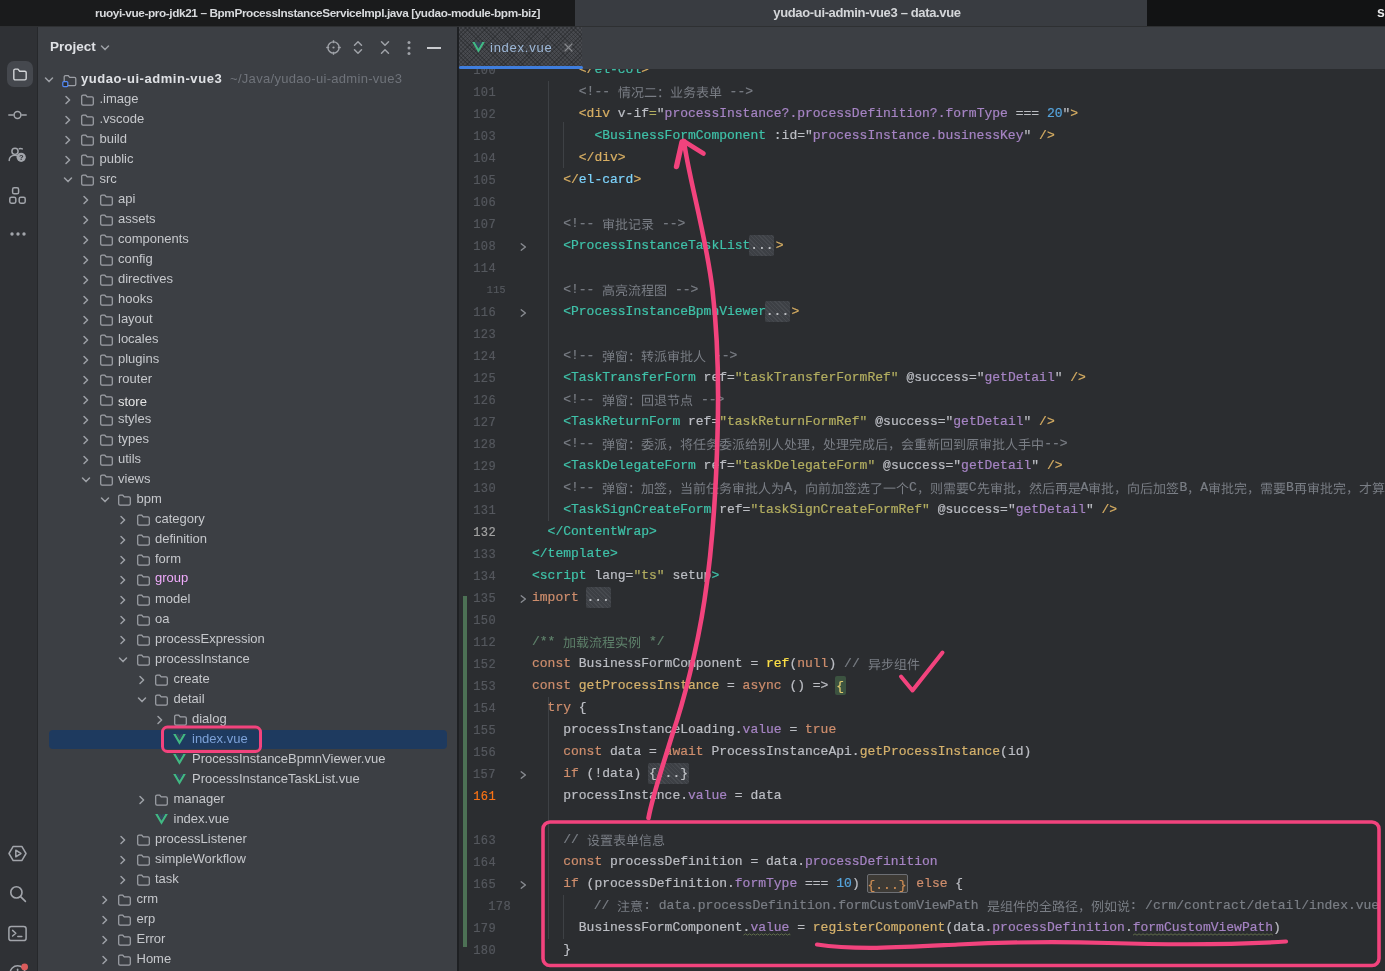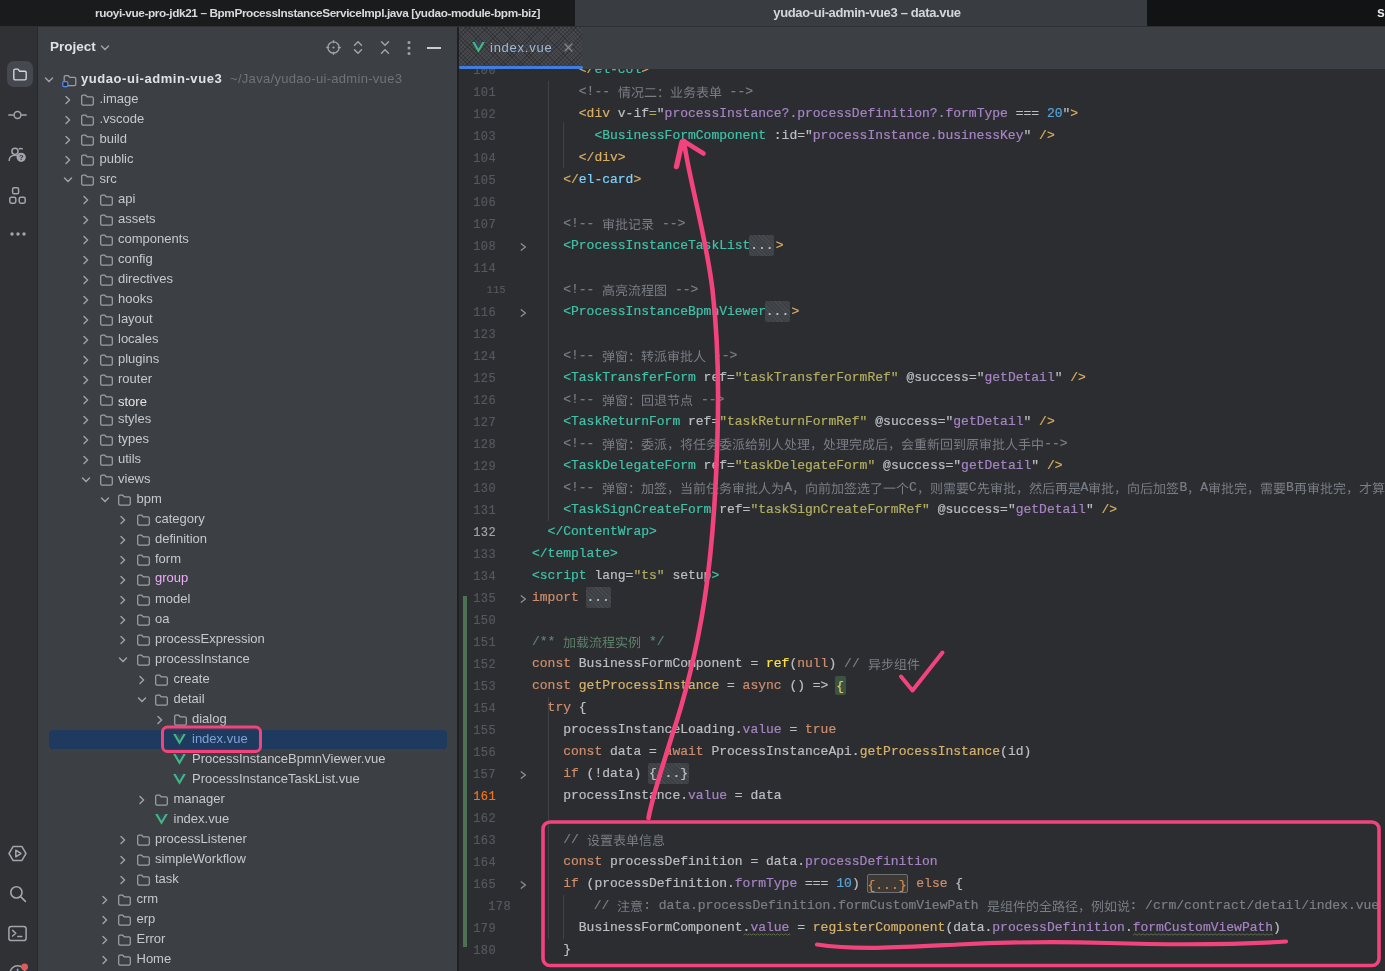--- a/index.html
+++ b/index.html
@@ -907,21 +907,21 @@
       <svg style="position:absolute;left:59px;top:6.5px" width="10" height="10" viewBox="0 0 10 10">
         <path d="M3.2 1.8 L7.4 5 L3.2 8.2" stroke="#898C92" stroke-width="1.4" fill="none" stroke-linecap="round" stroke-linejoin="round"></path>
       </svg>
       <span style="position:absolute;left:73.0px;top:0;color:#CF8E6D;white-space:pre">import </span>
       <span style="position:absolute;left:126.6px;top:0;width:25px;height:21px;background:#3D4045 repeating-linear-gradient(45deg,rgba(120,124,130,0.16) 0 1px,transparent 1px 3px);border-radius:2px;color:#BFC1C5;text-align:center;white-space:pre">...</span>
     </div>
 <div style="position:absolute;left:0;top:540px;width:926px;height:22px;line-height:22px">
       <span style="position:absolute;left:14px;top:1px;width:23px;text-align:right;color:#55585E;font-size:12px;letter-spacing:0.4px">150</span>
     </div>
 <div style="position:absolute;left:0;top:562px;width:926px;height:22px;line-height:22px">
-      <span style="position:absolute;left:14px;top:1px;width:23px;text-align:right;color:#55585E;font-size:12px;letter-spacing:0.4px">151</span>
+      <span style="position:absolute;left:14px;top:1px;width:23px;text-align:right;color:#55585E;font-size:12px;letter-spacing:0.4px">112</span>
       <span style="position:absolute;left:73.0px;top:0;color:#5F826B;white-space:pre">/** </span>
       <svg style="position:absolute;left:104.2px;top:0" width="79" height="22" fill="#5F826B">
         <g transform="translate(0,16.2) scale(0.013000,-0.013000)">
           <use href="#q44" x="0"></use>
           <use href="#q63" x="1000"></use>
           <use href="#q14" x="2000"></use>
           <use href="#q15" x="3000"></use>
           <use href="#q64" x="4000"></use>
           <use href="#q65" x="5000"></use>
         </g>
@@ -987,23 +987,20 @@
       <span style="position:absolute;left:104.2px;top:0;color:#CF8E6D;white-space:pre">if</span>
       <span style="position:absolute;left:119.8px;top:0;color:#BCBEC4;white-space:pre"> (!data) </span>
       <span style="position:absolute;left:189.0px;top:0;width:41px;height:21px;background:#3D4045 repeating-linear-gradient(45deg,rgba(120,124,130,0.16) 0 1px,transparent 1px 3px);border-radius:2px;color:#BFC1C5;text-align:center;white-space:pre">{...}</span>
     </div>
 <div style="position:absolute;left:0;top:716px;width:926px;height:22px;line-height:22px">
       <span style="position:absolute;left:14px;top:1px;width:23px;text-align:right;color:#f97316;font-size:12px;letter-spacing:0.4px">161</span>
       <span style="position:absolute;left:104.2px;top:0;color:#BCBEC4;white-space:pre">processInstance</span>
       <span style="position:absolute;left:221.2px;top:0;color:#BCBEC4;white-space:pre">.</span>
       <span style="position:absolute;left:229.0px;top:0;color:#A684C4;white-space:pre">value</span>
       <span style="position:absolute;left:268.0px;top:0;color:#BCBEC4;white-space:pre"> = data</span>
-    </div>
-<div style="position:absolute;left:0;top:738px;width:926px;height:22px;line-height:22px">
-      <span style="position:absolute;left:14px;top:1px;width:23px;text-align:right;color:#55585E;font-size:12px;letter-spacing:0.4px">162</span>
     </div>
 <div style="position:absolute;left:0;top:760px;width:926px;height:22px;line-height:22px">
       <span style="position:absolute;left:14px;top:1px;width:23px;text-align:right;color:#55585E;font-size:12px;letter-spacing:0.4px">163</span>
       <span style="position:absolute;left:104.2px;top:0;color:#7A7E85;white-space:pre">// </span>
       <svg style="position:absolute;left:127.6px;top:0" width="79" height="22" fill="#7A7E85">
         <g transform="translate(0,16.2) scale(0.013000,-0.013000)">
           <use href="#q70" x="0"></use>
           <use href="#q71" x="1000"></use>
           <use href="#q6" x="2000"></use>
           <use href="#q7" x="3000"></use>

